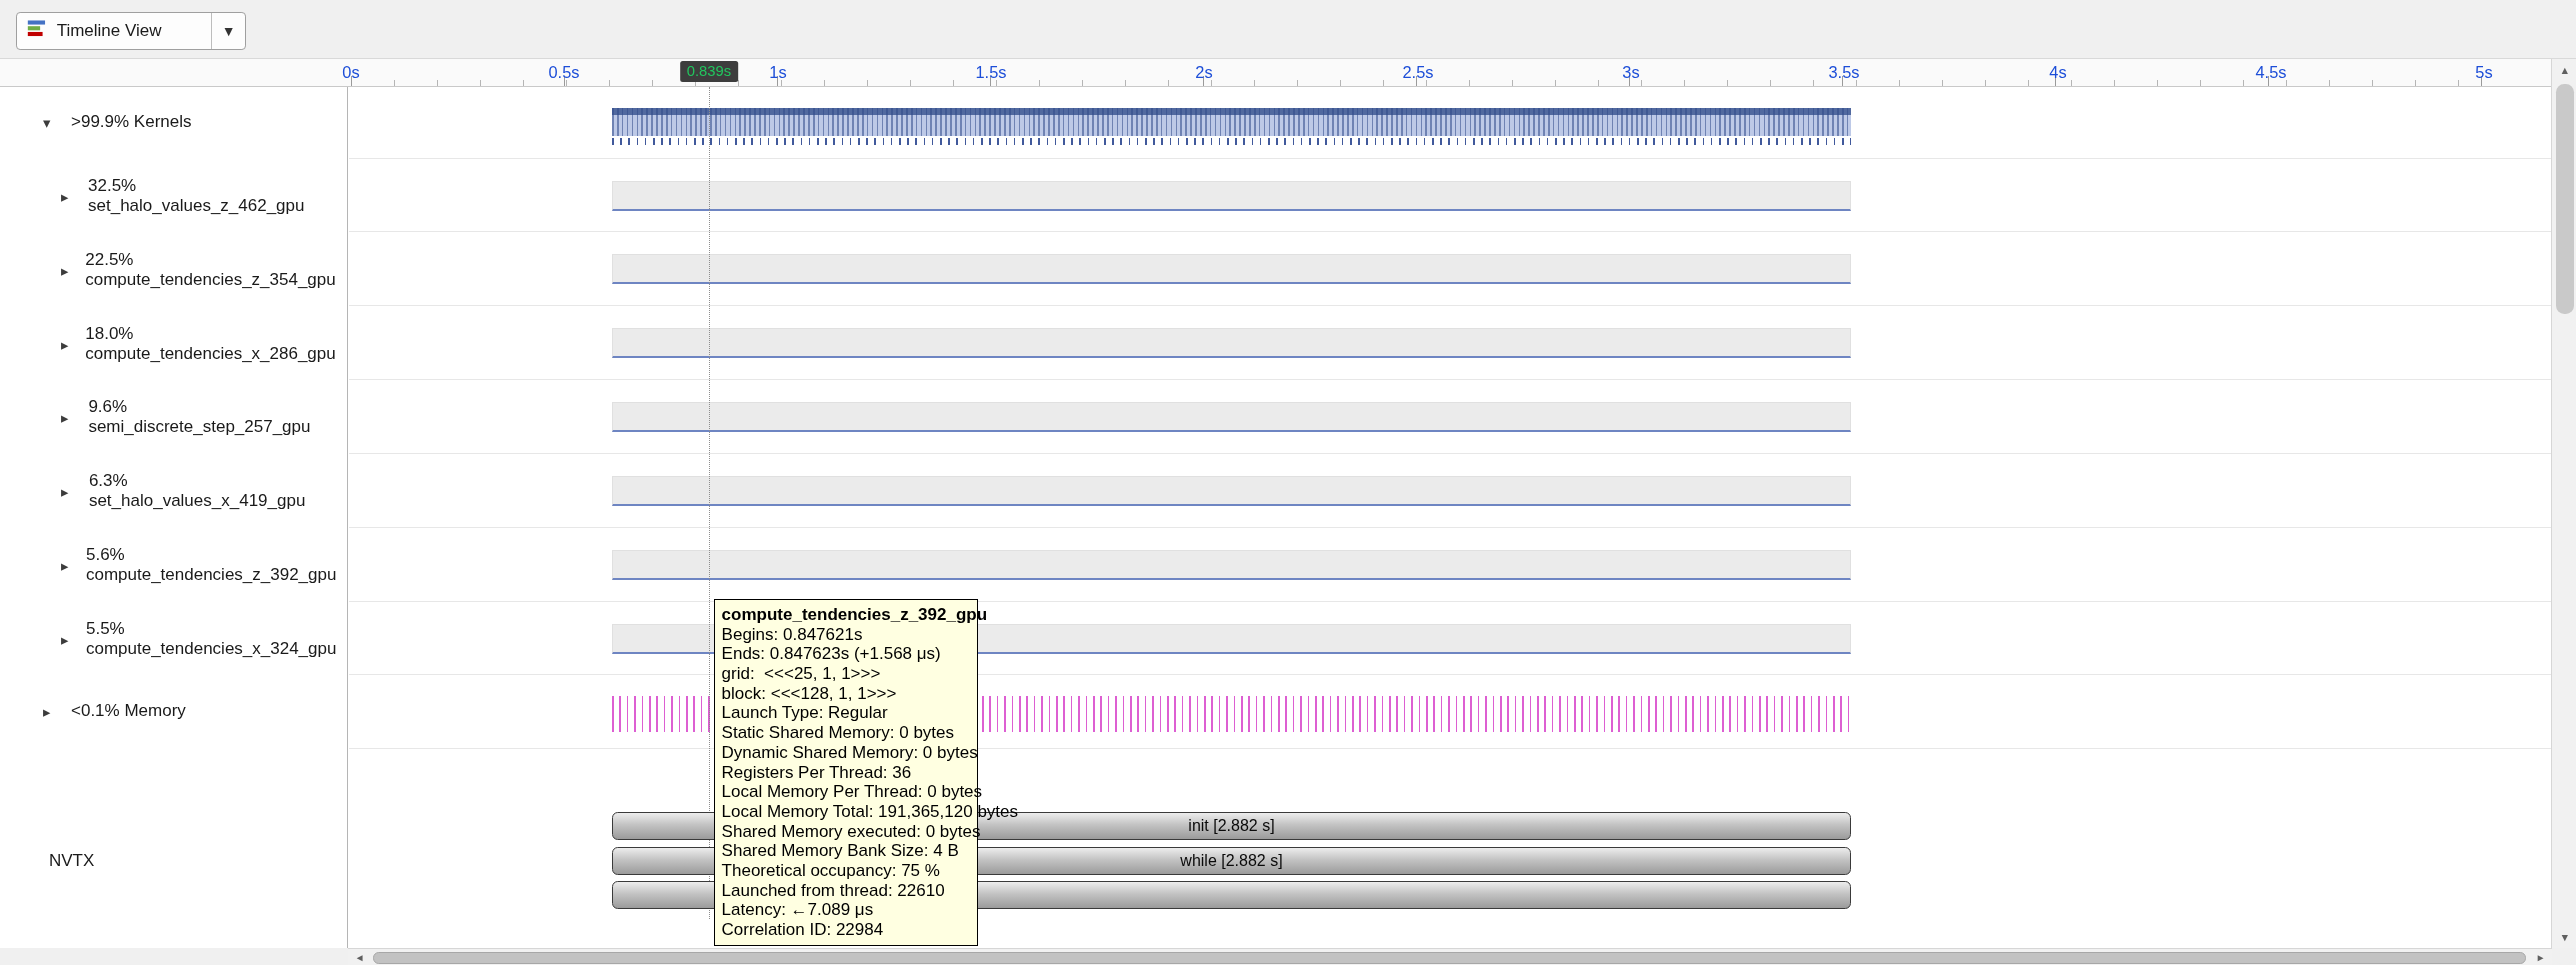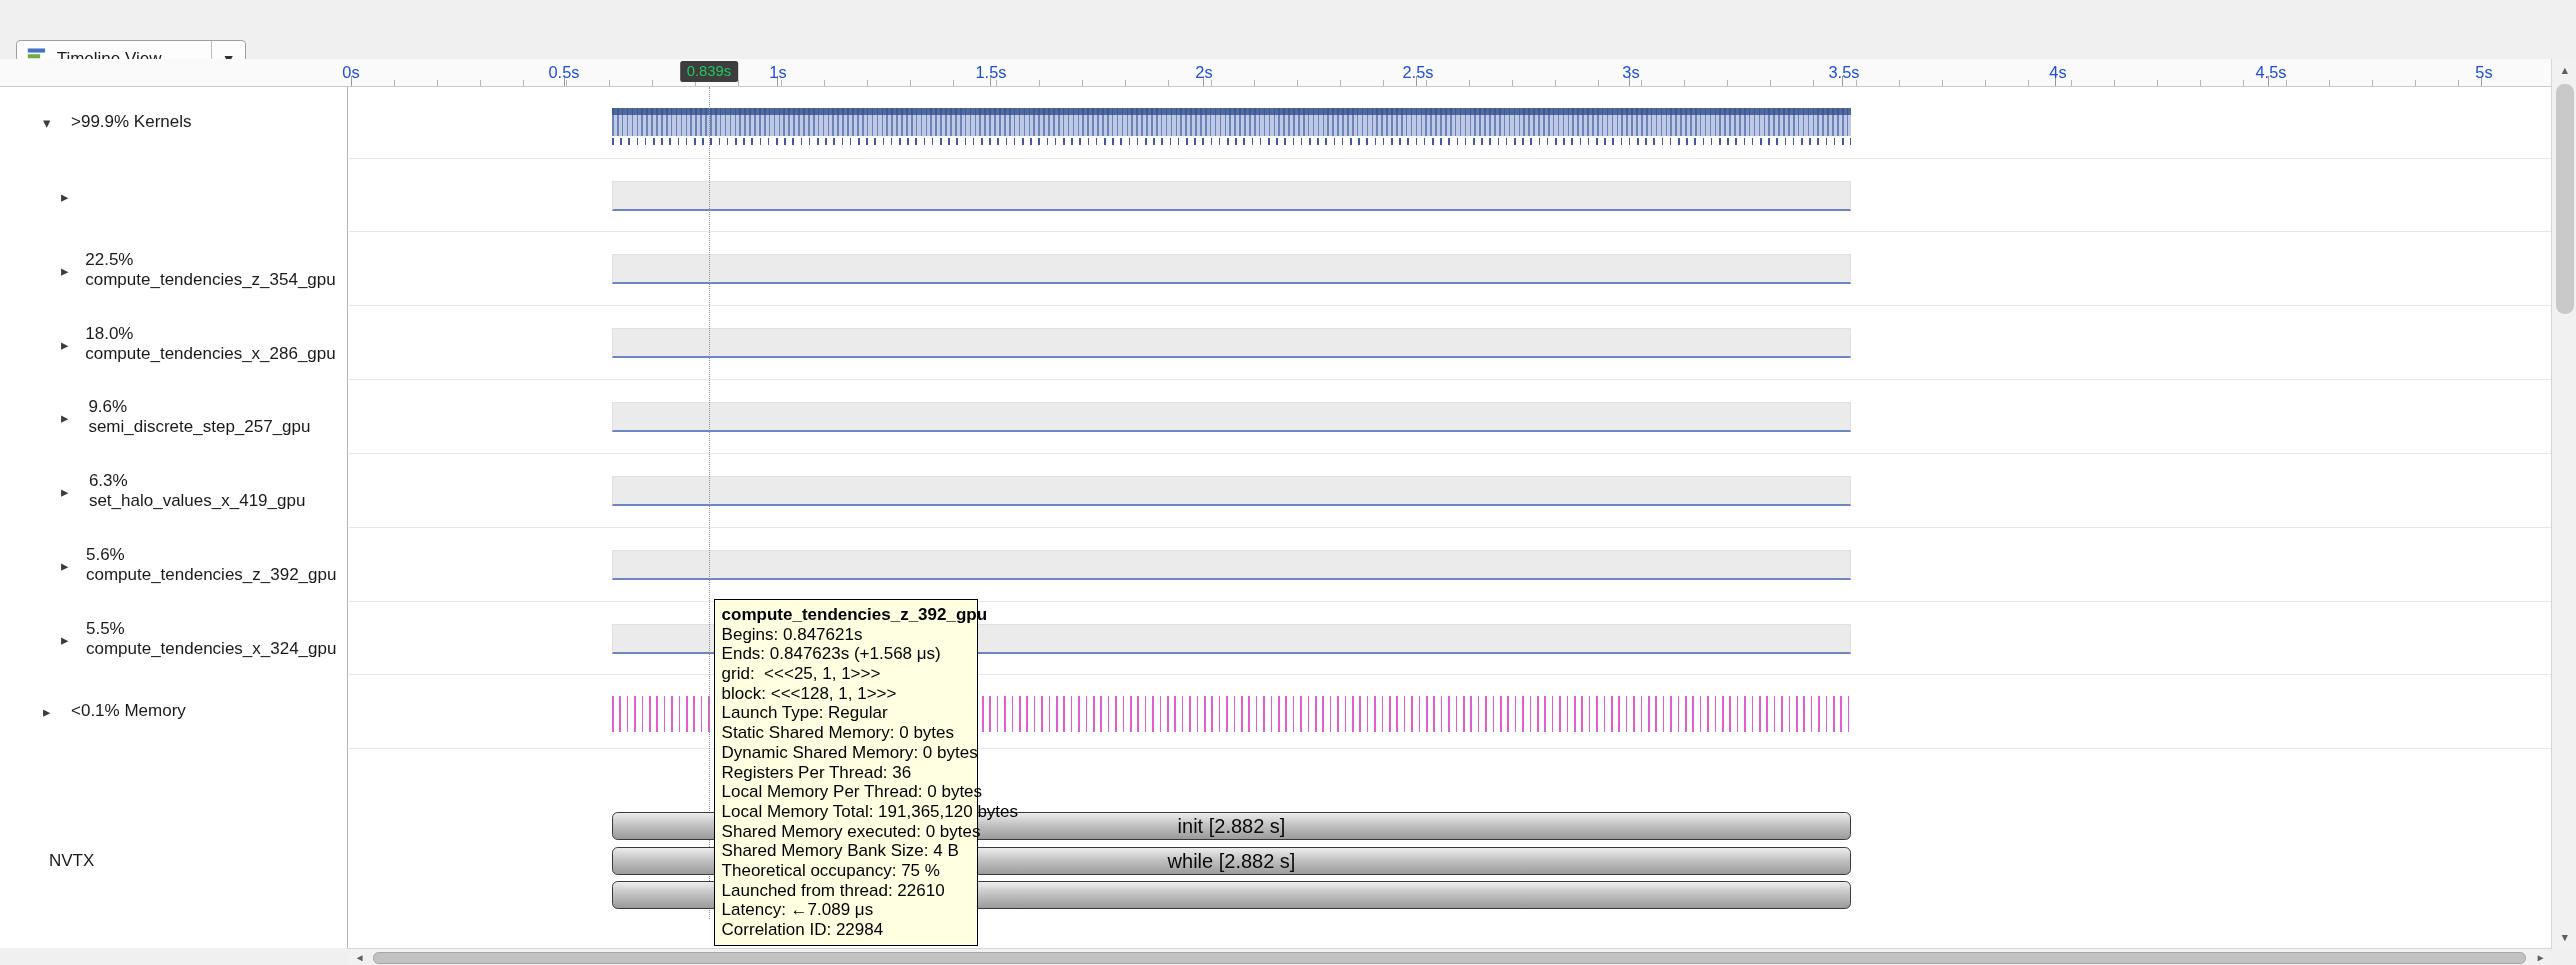--- a/index.html
+++ b/index.html
@@ -1,20 +1,20 @@
 <!DOCTYPE html>
 <html style="font-size:13px"><head>
 <meta charset="utf-8">
 <style>
   * { margin:0; padding:0; box-sizing:border-box; }
   body { font-family:"Liberation Sans","DejaVu Sans",sans-serif; background:#e8e8e8; }
   .app { position:relative; width:2576px; height:966px; background:#f0f0f0; overflow:hidden; }
 
   
-  .toolbar { position:absolute; left:0; top:0; width:2576px; height:59px; background:#f0f0f0; border-bottom:0.8px solid #d9d9d9;margin-top:28px; }
+  .toolbar { position:absolute; left:0; top:0; width:2576px; height:59px; background:#f0f0f0; border-bottom:0.8px solid #d9d9d9; }
   .dropdown { position:absolute; left:16.4px; top:11.5px; width:230px; height:38px; background:#fdfdfd; border:0.8px solid #9f9f9f; border-radius:4.1px; display:flex; align-items:center; gap:9.8px; padding:0 9.8px; font-size:17px; color:#1a1a1a; cursor:default; }
   .dd-arrow { margin-left:auto; border-left:0.8px solid #bdbdbd; padding-left:9.8px; font-size:14px; color:#333; align-self:stretch; display:flex; align-items:center; }
   .tb-right { position:absolute; right:0; top:0; height:59px; }
 
   
   .ruler { position:absolute; left:0; top:59px; width:2551px; height:28px; background:#fafafa; border-bottom:0.8px solid #c9c9c9; overflow:hidden; }
   .tick-label { position:absolute; top:4.1px; transform:translateX(-50%); font-size:16.4px; color:#1d4ed8; white-space:nowrap; }
   .minor-ticks { position:absolute; left:351px; width:2149px; bottom:0; height:5.7px; background:repeating-linear-gradient(90deg,#b5b5b5 0 0.8px,transparent 0.8px 43px); }
   .major-ticks { position:absolute; left:351px; width:2149px; bottom:0; height:9.8px; background:repeating-linear-gradient(90deg,#9a9a9a 0 0.8px,transparent 0.8px 213px); }
   .marker-badge { position:absolute; left:709px; top:1.6px; transform:translateX(-50%); background:#3d3d3d; color:#22c55e; font-size:14.8px; padding:2.5px 6.6px; border-radius:2.5px; z-index:6; }
@@ -30,21 +30,21 @@
 
   .tl { position:absolute; left:349px; top:0; width:2203px; height:861px; background:#fff; overflow:hidden; }
   .sep { position:absolute; left:0; width:2203px; height:0.8px; background:#e7e7e7; }
   .band { position:absolute; left:263px; width:1239px; }
   .band-kernels { top:21.3px; height:28px; background:repeating-linear-gradient(90deg,rgba(47,73,137,.55) 0 1.6px,rgba(0,0,0,0) 1.6px 4.9px),linear-gradient(180deg,#51699f 0 6.6px,#bdc9e7 6.6px 100%); z-index:2; }
   .band-kernels-ticks { top:51px; height:7.4px; background:repeating-linear-gradient(90deg,#41599b 0 1.6px,transparent 1.6px 8.2px); z-index:2; }
   .band-std { height:29.5px; background:#ebebeb; border:0.8px solid #e0e0e0; border-bottom:2.5px solid #6e85c2; z-index:2; }
   .band-memory { top:609px; height:36px; background:repeating-linear-gradient(90deg,#dd5fd2 0 1.6px,transparent 1.6px 7.4px); z-index:2; }
   .marker-line { position:absolute; left:360px; top:0; height:832px; width:0; border-left:1.6px dotted #8d8d8d; z-index:3; }
 
-  .nvtx-bar { position:absolute; left:263px; width:1239px; height:28px; border:1.6px solid #3a3a3a; border-radius:5.7px; background:linear-gradient(180deg,#ededed 0%,#c3c3c3 45%,#9b9b9b 100%); display:flex; align-items:center; justify-content:center; font-size:20px; color:#0a0a0a; z-index:4; }
+  .nvtx-bar { position:absolute; left:263px; width:1239px; height:28px; border:1.6px solid #3a3a3a; border-radius:5.7px; background:linear-gradient(180deg,#ededed 0%,#c3c3c3 45%,#9b9b9b 100%); display:flex; align-items:center; justify-content:center; font-size:16px; color:#0a0a0a; z-index:4; }
 
   .tooltip { position:absolute; left:365px; top:512px; width:264px; background:#ffffe1; border:0.8px solid #000; padding:4.9px 6.6px; z-index:20; font-size:17px; line-height:19.7px; color:#000; }
   .tooltip .tt-title { font-weight:bold; white-space:pre; }
   .tooltip .tt-line { white-space:pre; }
 
   
   .vscroll { position:absolute; right:0; top:59px; width:24.6px; height:889px; background:#f1f1f1; border-left:0.8px solid #d6d6d6; z-index:8; }
   .vscroll .arrow { position:absolute; left:0; width:24.6px; height:21.3px; display:flex; align-items:center; justify-content:center; font-size:10.7px; color:#5f5f5f; }
   .vscroll .thumb { position:absolute; left:3.3px; top:24.6px; width:18px; height:230px; background:#c9c9c9; border-radius:8.2px; }
   .hscroll { position:absolute; left:348px; top:948px; width:2204px; height:17px; background:#f1f1f1; border-top:0.8px solid #d6d6d6; z-index:8; }
@@ -97,20 +97,21 @@
 
   <div class="main">
 
     <div class="left-panel">
       <div class="lp-row lvl0" style="top:18px">
         <span class="tri">▾</span>
         <span>&gt;99.9% Kernels</span>
       </div>
       <div class="lp-row lvl1" style="top:92px">
         <span class="tri">▸</span>
+        <span>32.5% set_halo_values_z_462_gpu</span>
       </div>
       <div class="lp-row lvl1" style="top:166px">
         <span class="tri">▸</span>
         <span>22.5% compute_tendencies_z_354_gpu</span>
       </div>
       <div class="lp-row lvl1" style="top:240px">
         <span class="tri">▸</span>
         <span>18.0% compute_tendencies_x_286_gpu</span>
       </div>
       <div class="lp-row lvl1" style="top:313px">

